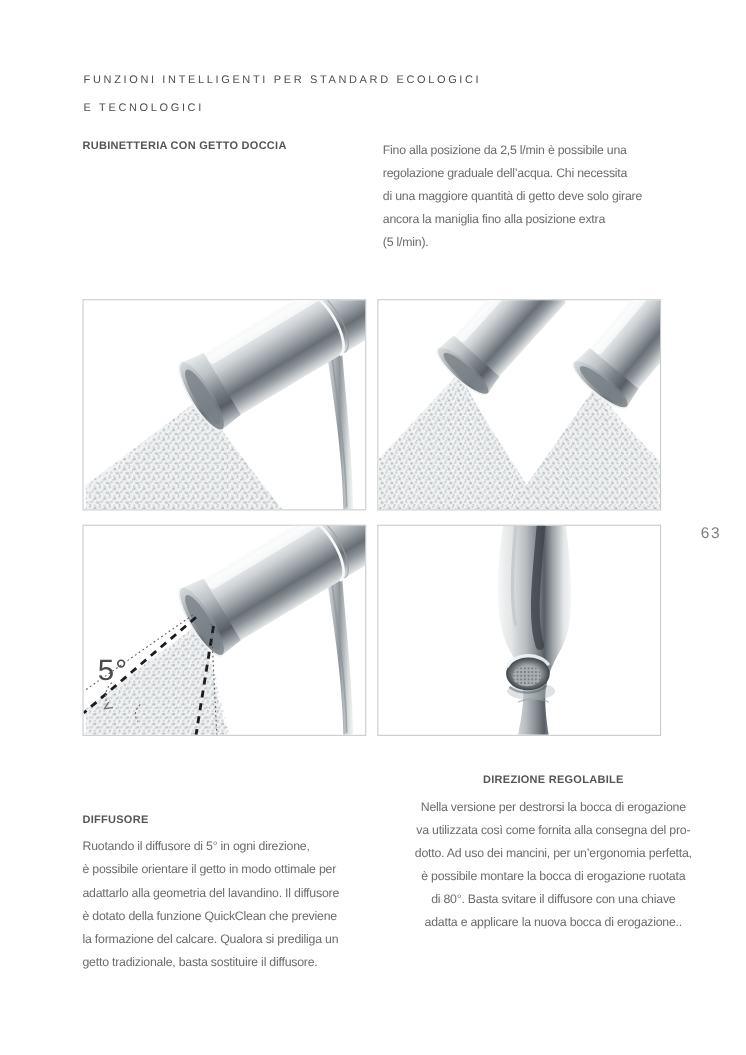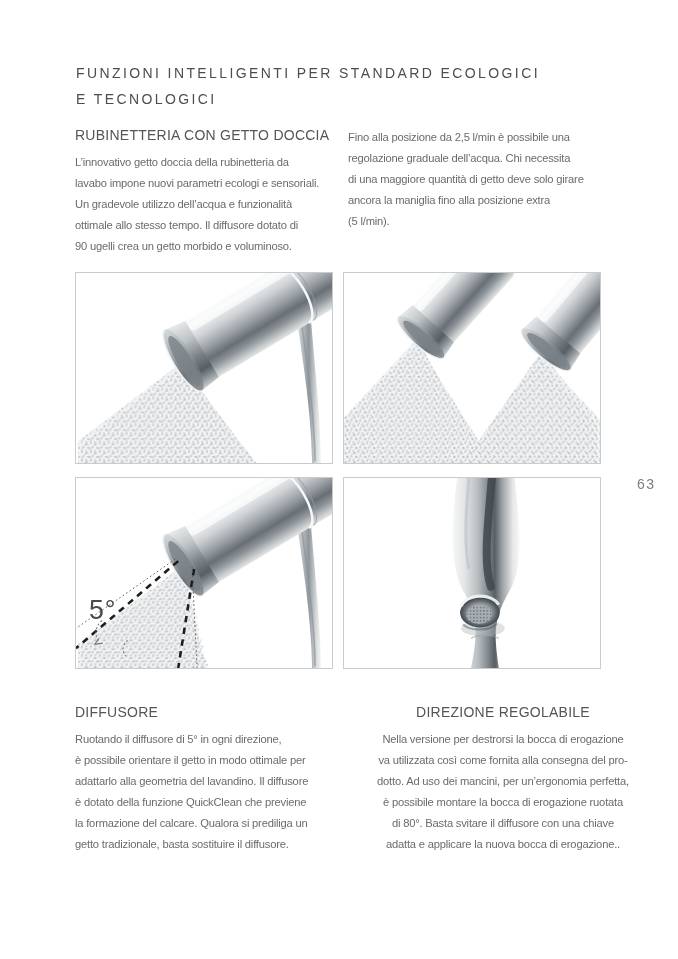--- a/index.html
+++ b/index.html
@@ -5,37 +5,37 @@
   html,body{margin:0;padding:0;background:#ffffff;}
   .page{
     position:relative;
     width:678px;height:959px;
     background:#ffffff;
     font-family:"Liberation Sans", sans-serif;
     overflow:hidden;
   }
   .title{
     position:absolute;left:76px;top:60px;width:580px;
-    font-size:14px;line-height:26px;letter-spacing:2.4px;
+    font-size:10px;line-height:26px;letter-spacing:2.4px;
     color:#4d4d4d;font-weight:400;white-space:pre-line;
   }
   .textcol{position:absolute;white-space:normal;}
   .textcol h3{
     margin:0 0 9px 0;
-    font-size:14px;font-weight:400;letter-spacing:0.25px;
+    font-size:10px;font-weight:700;letter-spacing:0.25px;
     color:#555555;
   }
   .textcol p{
     margin:0;
     font-size:11.2px;line-height:21px;letter-spacing:-0.2px;
     color:#6b6b6b;white-space:pre-line;
   }
   .col-tl{left:75px;top:127px;width:300px;}
   .col-tr{left:348px;top:127px;width:300px;}
-  .col-bl{left:75px;top:704px;width:300px;}
+  .col-bl{left:75px;top:740px;width:300px;}
   .col-br{left:348px;top:704px;width:310px;text-align:center;}
   .fig{
     position:absolute;width:258px;height:192px;
     background:#ffffff;border:1px solid #c9cbcd;box-sizing:border-box;
   }
   .fig svg{display:block;width:100%;height:100%;}
   .fig-tl{left:75px;top:272px;}
   .fig-tr{left:343px;top:272px;}
   .fig-bl{left:75px;top:477px;}
   .fig-br{left:343px;top:477px;}
@@ -121,25 +121,20 @@
 </defs>
 </svg>
 
 <div class="page">
 
   <div class="title">FUNZIONI INTELLIGENTI PER STANDARD ECOLOGICI
 E TECNOLOGICI</div>
 
   <div class="textcol col-tl">
     <h3>RUBINETTERIA CON GETTO DOCCIA</h3>
-    <p>L’innovativo getto doccia della rubinetteria da
-lavabo impone nuovi parametri ecologi e sensoriali.
-Un gradevole utilizzo dell’acqua e funzionalità
-ottimale allo stesso tempo. Il diffusore dotato di
-90 ugelli crea un getto morbido e voluminoso.</p>
   </div>
 
   <div class="textcol col-tr">
     <p>Fino alla posizione da 2,5 l/min è possibile una
 regolazione graduale dell’acqua. Chi necessita
 di una maggiore quantità di getto deve solo girare
 ancora la maniglia fino alla posizione extra
 (5 l/min).</p>
   </div>
 

